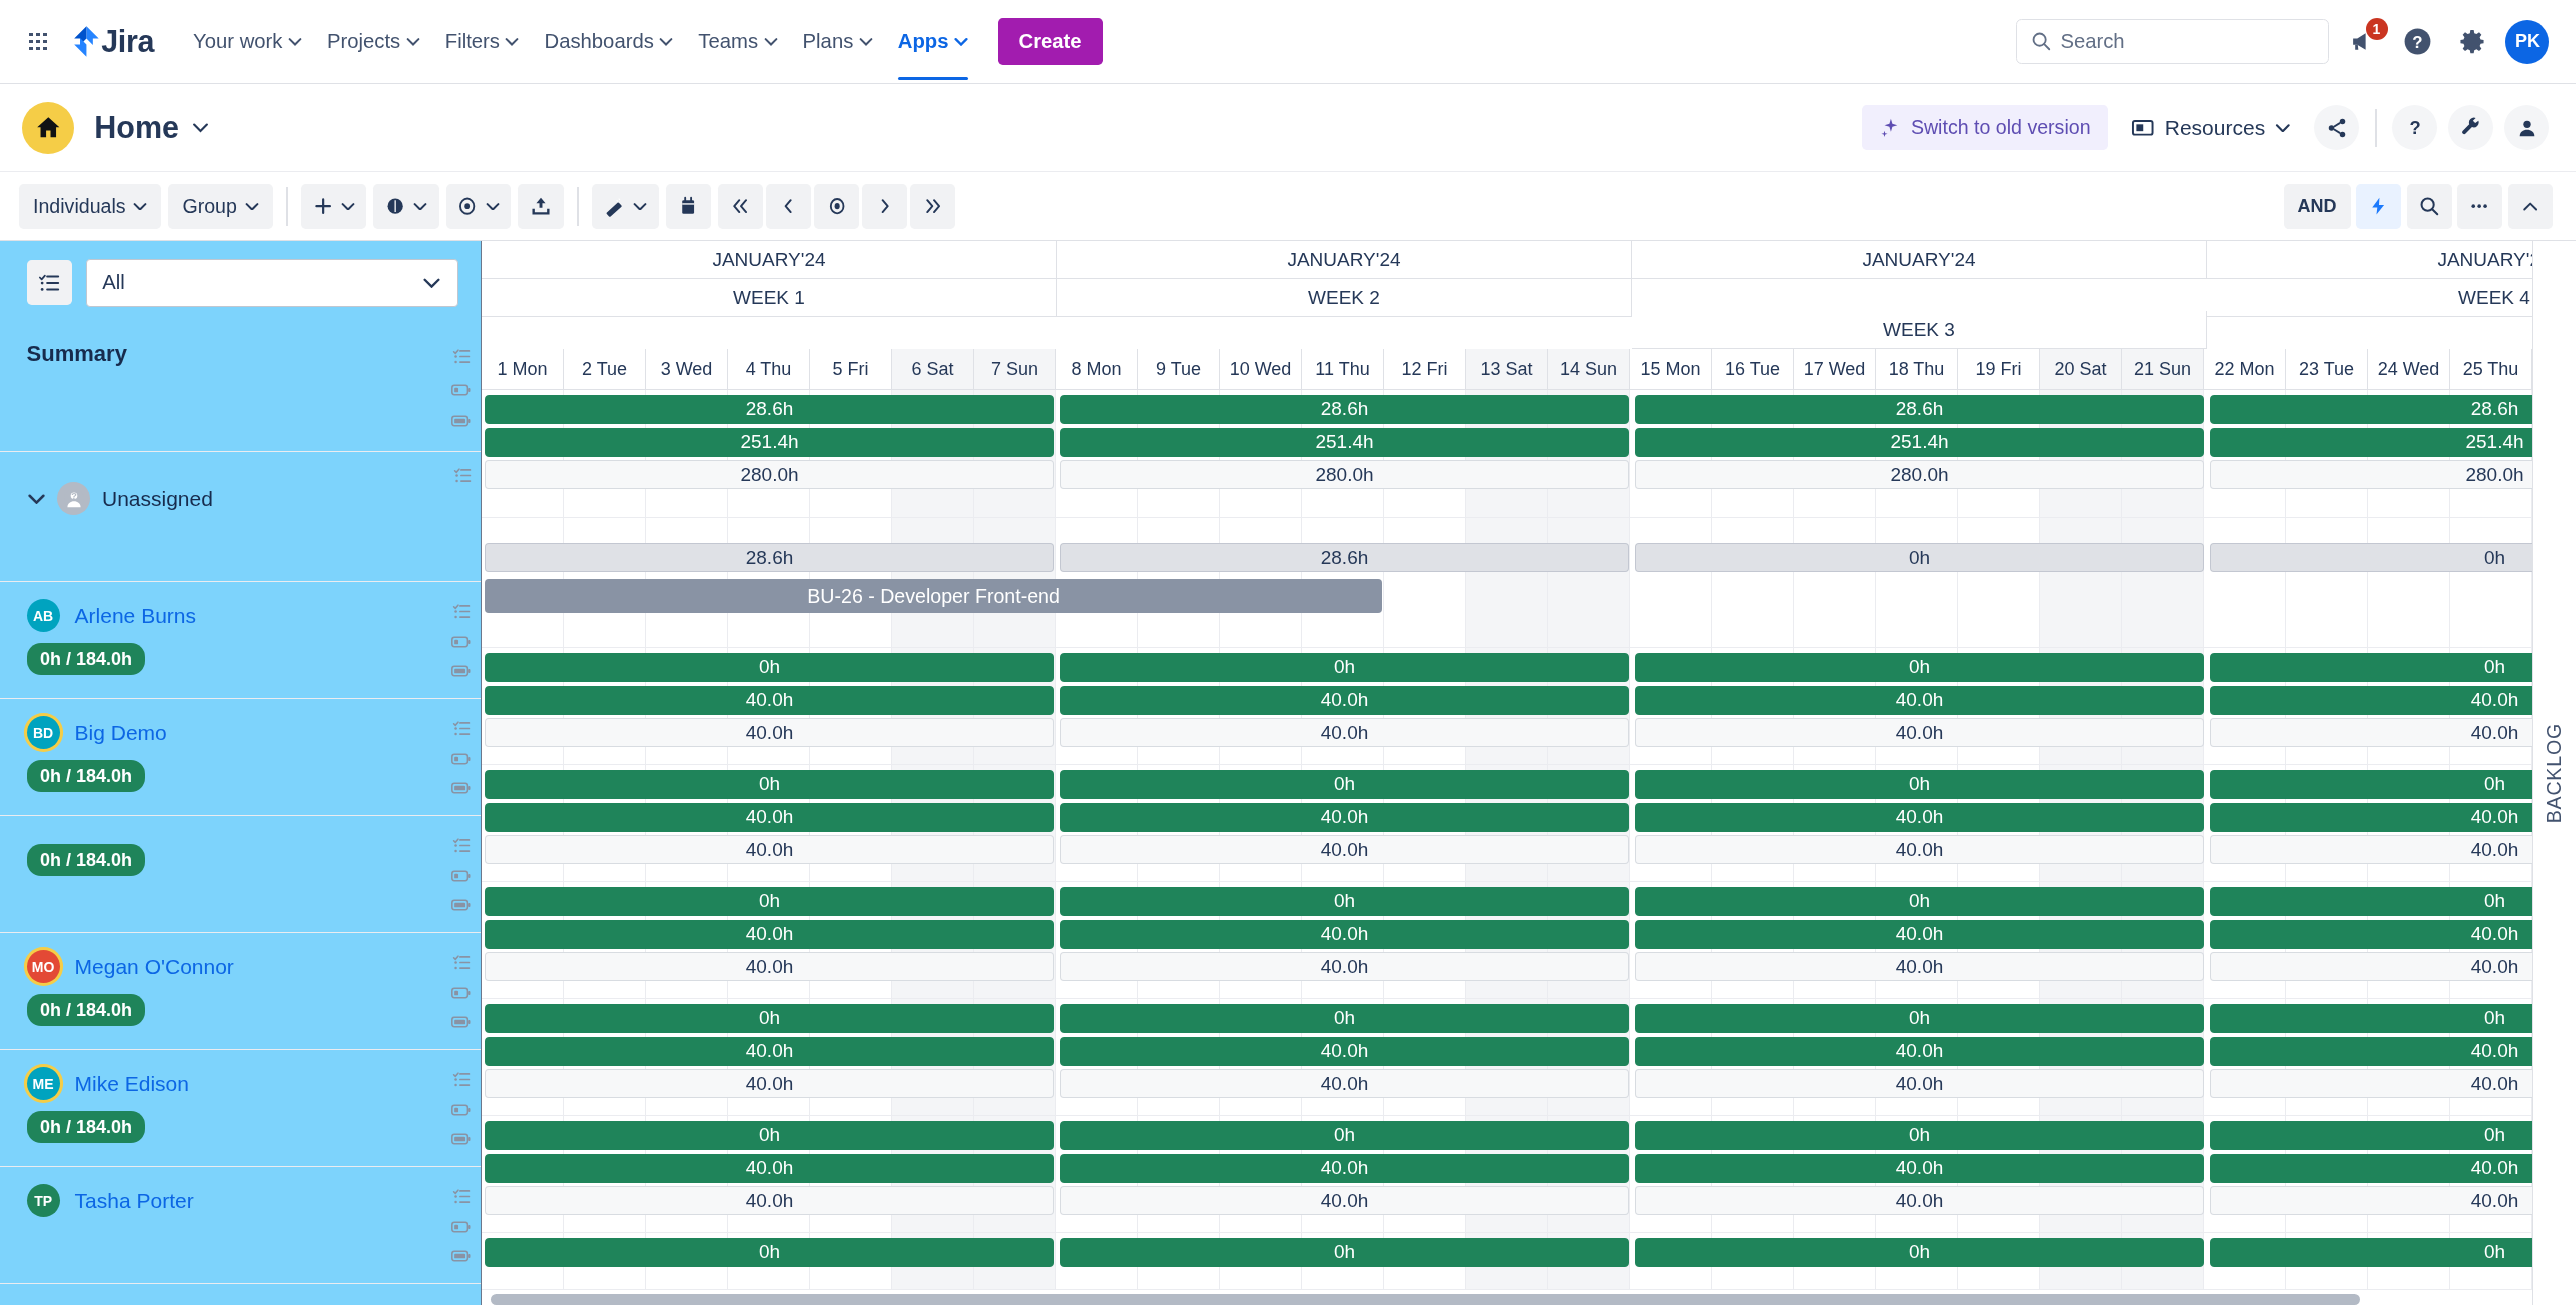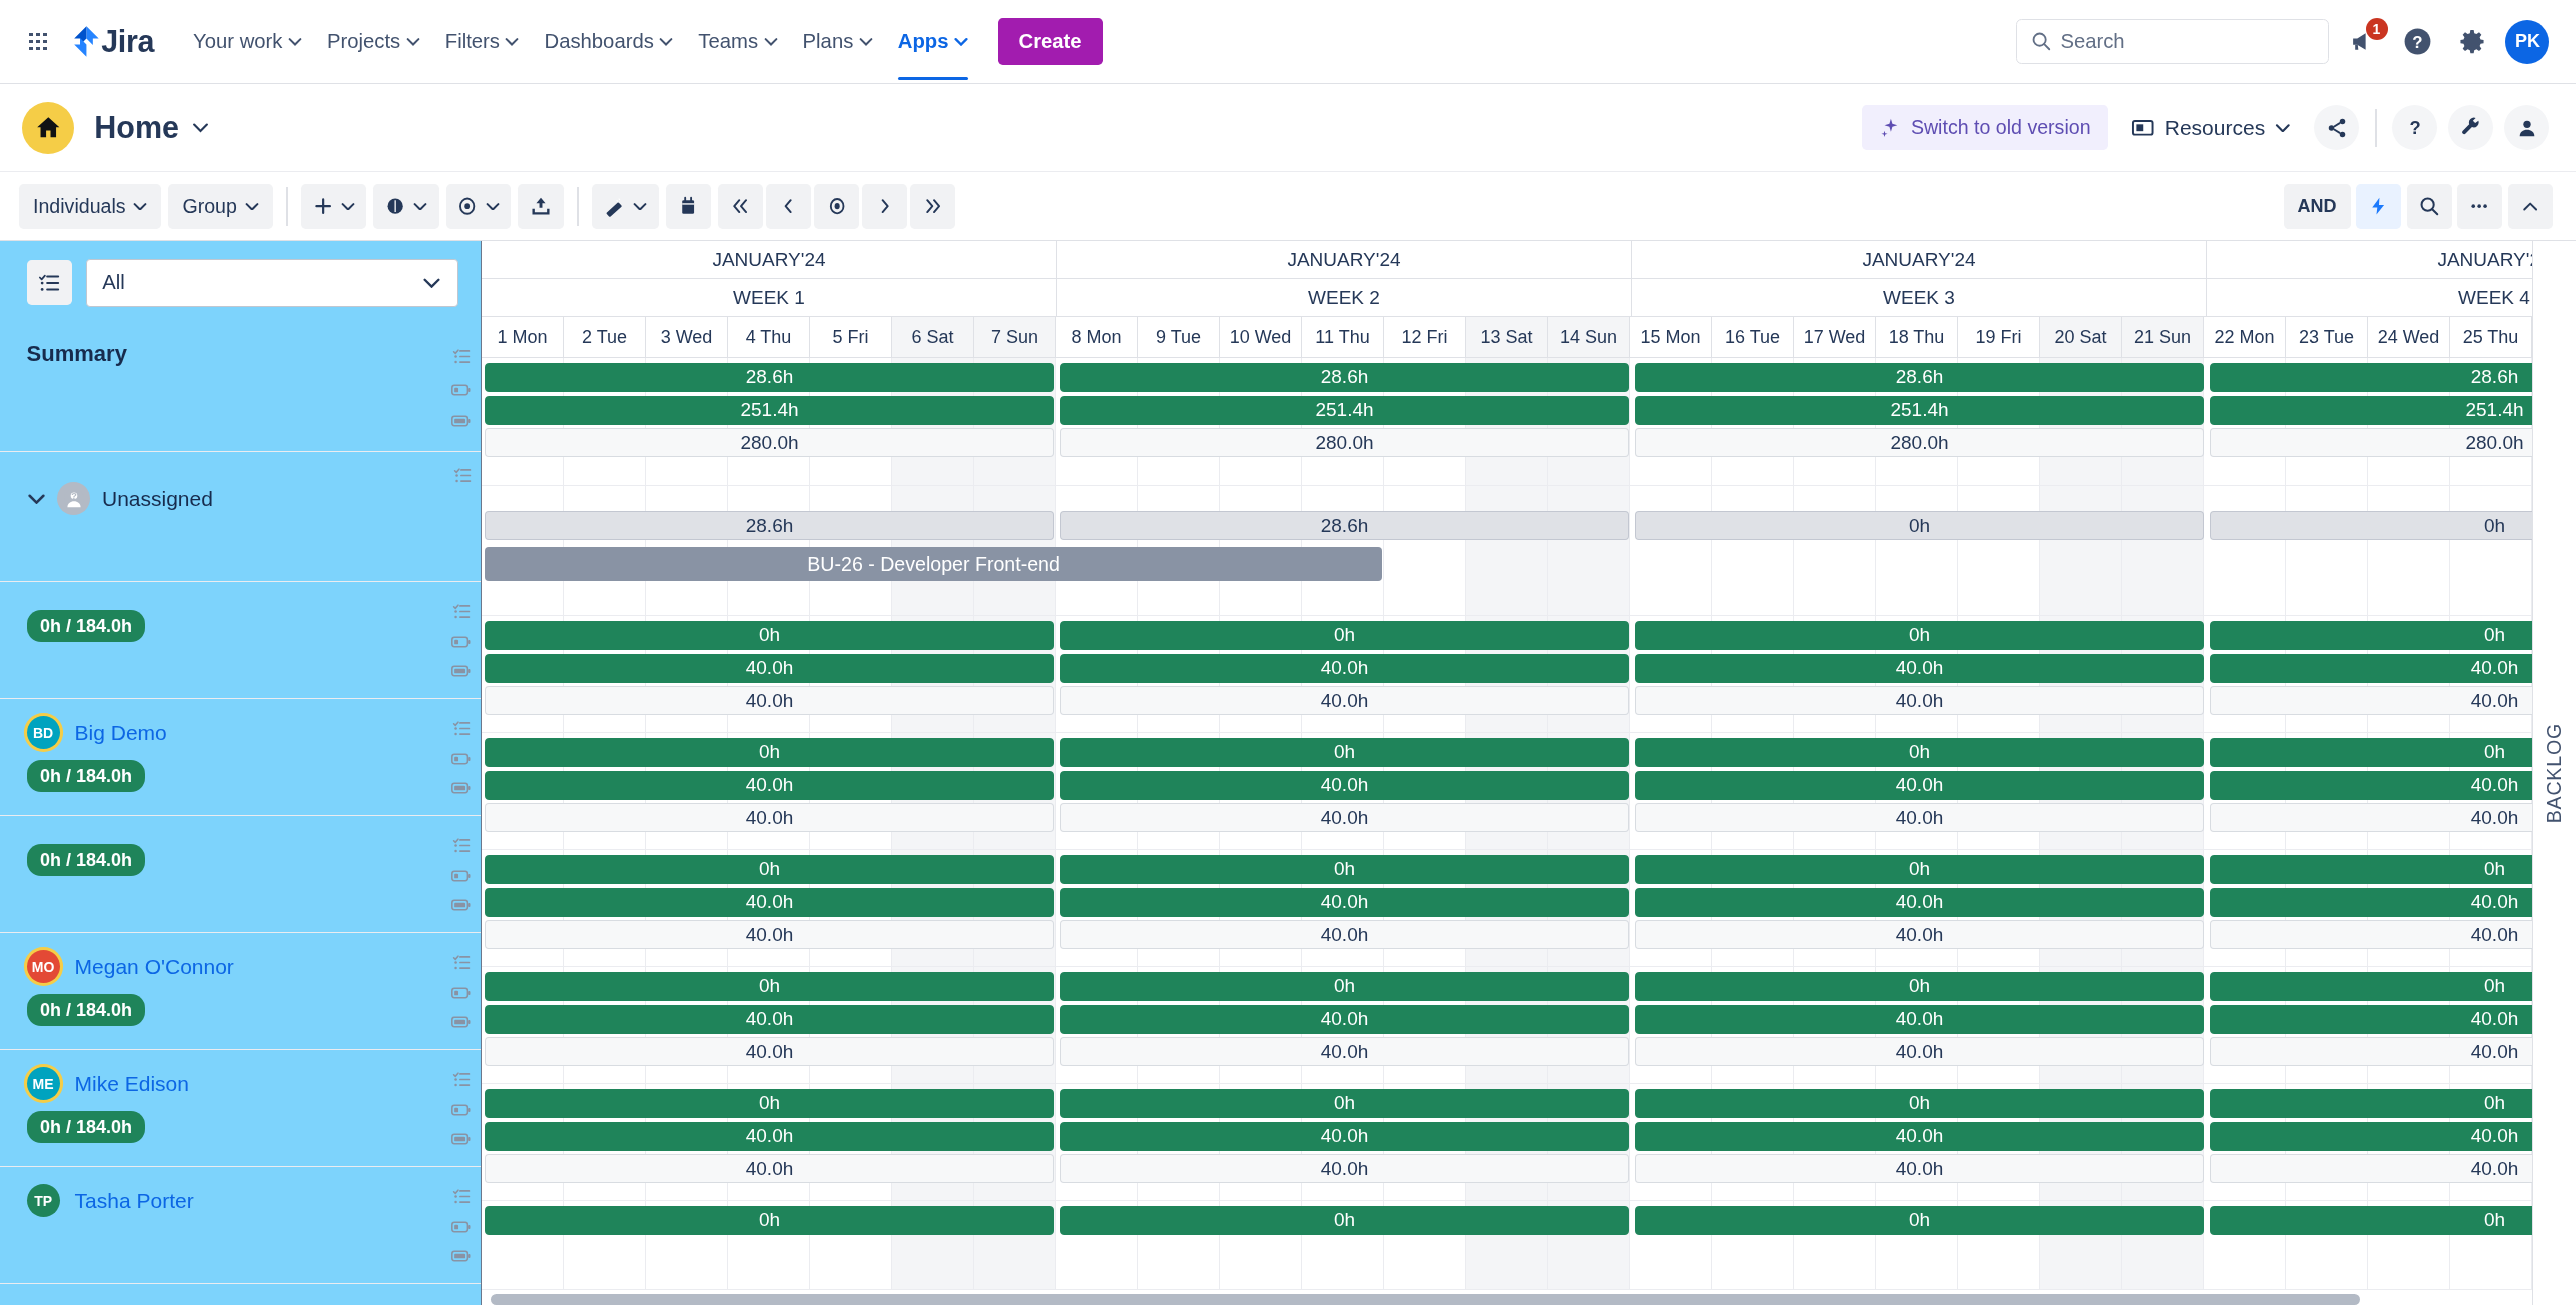--- a/index.html
+++ b/index.html
@@ -572,21 +572,24 @@
         <svg width="19" height="19" viewBox="0 0 24 24">
             <path d="M2 6 L4 8 L7.5 4" stroke="#8993a4" stroke-width="2" fill="none" stroke-linecap="round"></path>
             <path d="M10 5 L22 5 M10 12 L22 12 M10 19 L22 19" stroke="#8993a4" stroke-width="2.2" stroke-linecap="round"></path>
             <circle cx="4.5" cy="12" r="1.6" fill="#8993a4"></circle>
             <circle cx="4.5" cy="19" r="1.6" fill="#8993a4"></circle>
           </svg>
       </div>
     </div>
 
     <div id="people-rows">
-        <div class="lrow lrow-person"><div class="hbadge">0h / 184.0h</div><div class="rowicons three">
+        <div class="lrow lrow-person"><div class="person-line">
+            <div class="pav" style="background: rgb(0, 163, 191);">AB</div>
+            <span class="pname">Arlene Burns</span>
+          </div><div class="hbadge">0h / 184.0h</div><div class="rowicons three">
             <svg width="19" height="19" viewBox="0 0 24 24">
               <path d="M2 6 L4 8 L7.5 4" stroke="#8993a4" stroke-width="2" fill="none" stroke-linecap="round"></path>
               <path d="M10 5 L22 5 M10 12 L22 12 M10 19 L22 19" stroke="#8993a4" stroke-width="2.2" stroke-linecap="round"></path>
               <circle cx="4.5" cy="12" r="1.6" fill="#8993a4"></circle>
               <circle cx="4.5" cy="19" r="1.6" fill="#8993a4"></circle>
             </svg>
             <svg width="20.3" height="14" viewBox="0 0 26 18">
               <rect x="1" y="3" width="20" height="12" rx="3" stroke="#8993a4" stroke-width="2" fill="none"></rect>
               <rect x="4" y="6" width="5" height="6" rx="1.5" fill="#8993a4"></rect>
               <rect x="22" y="6.5" width="3" height="5" rx="1.2" fill="#8993a4"></rect>
@@ -709,21 +712,21 @@
     <div class="cal">
       <div class="hdr-months" id="hdr-months">
           <div style="flex: 0 0 575px;">JANUARY'24</div>
           <div style="flex: 0 0 575px;">JANUARY'24</div>
           <div style="flex: 0 0 575px;">JANUARY'24</div>
           <div style="flex: 0 0 575px;">JANUARY'24</div>
         </div>
       <div class="hdr-weeks" id="hdr-weeks">
           <div style="flex: 0 0 575px;">WEEK 1</div>
           <div style="flex: 0 0 575px;">WEEK 2</div>
-          <div style="flex: 0 0 575px;">WEEK 3</div>
+          <div style="flex: 0 0 575px; margin-top: 32px;">WEEK 3</div>
           <div style="flex: 0 0 575px;">WEEK 4</div>
         </div>
       <div class="hdr-days" id="hdr-days">
           <div>1 Mon</div>
           <div>2 Tue</div>
           <div>3 Wed</div>
           <div>4 Thu</div>
           <div>5 Fri</div>
           <div class="we">6 Sat</div>
           <div class="we">7 Sun</div>

